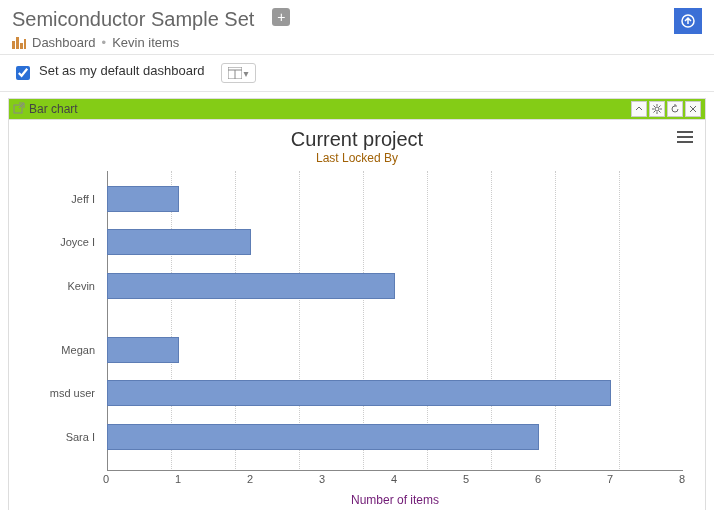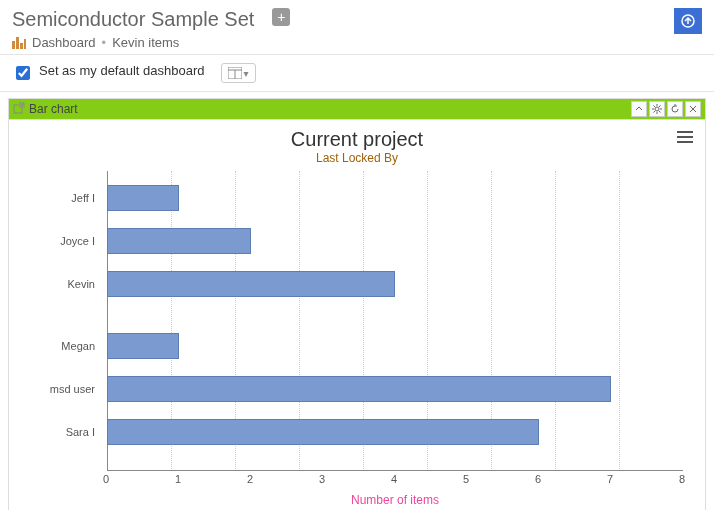--- a/index.html
+++ b/index.html
@@ -79,39 +79,39 @@
   }
   .grid-col:first-child { border-left:1px solid #888; }
   .y-axis-line {
     position:absolute; left:0; top:0; bottom:0; width:1px; background:#888;
   }
   .x-axis-line {
     position:absolute; left:0; right:0; bottom:0; height:1px; background:#888;
   }
   .bars {
     position:absolute; inset:0; display:flex; flex-direction:column; justify-content:space-around;
-    padding-top:6px; padding-bottom:18px;
+    padding-top:6px; padding-bottom:12px;
   }
   .bar-row { display:flex; align-items:center; height:28px; }
   .bar-label {
     position:absolute; width:80px; margin-left:-86px; text-align:right;
     font-size:11px; color:#555; padding-right:6px;
   }
   .bar { height:26px; background:#7a9ad0; border:1px solid #5d7db5; }
   .x-ticks {
     position:relative; height:18px; margin-left:86px; margin-right:10px;
     display:flex;
   }
   .x-tick { flex:1; position:relative; }
   .x-tick span {
     position:absolute; left:-4px; top:2px; font-size:11px; color:#555;
   }
   .x-tick:last-child { flex:0; width:0; }
   .x-label {
-    text-align:center; font-size:12px; color:#ec4899; margin-top:4px;
+    text-align:center; font-size:12px; color:#701a75; margin-top:4px;
     margin-left:86px; margin-right:10px;
   }
 </style>
 </head>
 <body>
 
 <div class="header">
   <div class="header-left">
     <div class="title-row">
       <h1 class="page-title">Semiconductor Sample Set</h1>

